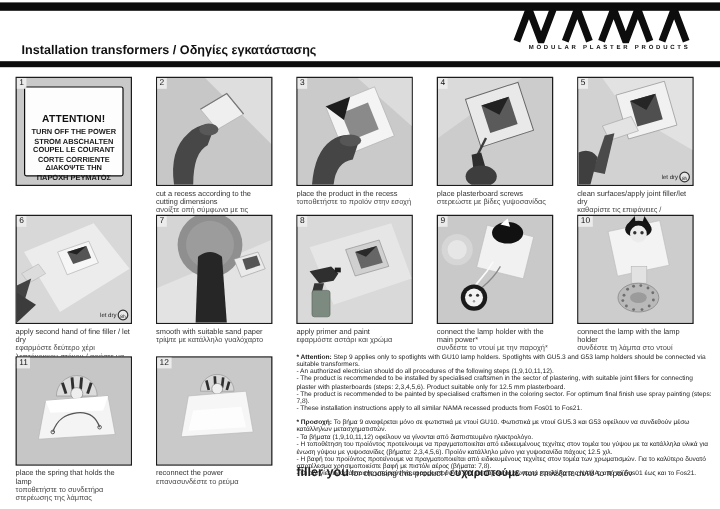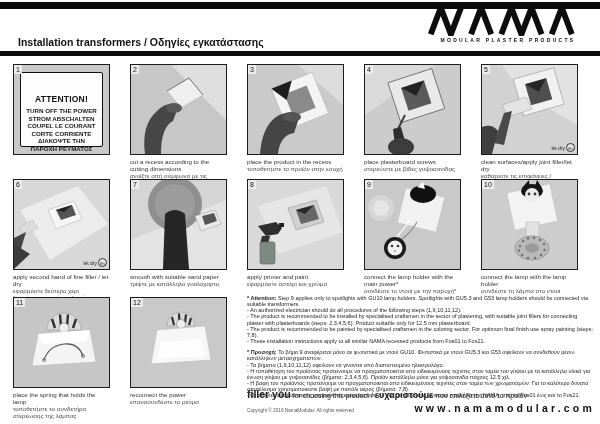--- a/index.html
+++ b/index.html
@@ -367,19 +367,15 @@
       <p>- Η τοποθέτηση του προϊόντος προτείνουμε να πραγματοποιείται από ειδικευμένους τεχνίτες στον τομέα του γύψου με τα κατάλληλα υλικά για ένωση γύψου με γυψοσανίδες (βήματα: 2,3,4,5,6). Προϊόν κατάλληλο μόνο για γυψοσανίδα πάχους 12.5 χιλ.</p>
       <p>- Η βαφή του προϊόντος προτείνουμε να πραγματοποιείται από ειδικευμένους τεχνίτες στον τομέα των χρωματισμών. Για το καλύτερο δυνατό αποτέλεσμα χρησιμοποιείστε βαφή με πιστόλι αέρος (βήματα: 7,8).</p>
       <p>- Οι οδηγίες εγκατάστασης μπορούν να εφαρμοστούν σε όλα τα παρόμοια χωνευτά προϊόντα της NAMA, από το Fos01 έως και το Fos21.</p>
     </div>
   </div>
 
   <div class="footer">
     <div class="thanks">
       <span class="ben">filler you</span><span> for choosing this product / </span><span class="bel">ευχαριστούμε</span><span> που επιλέξατε αυτό το προϊόν</span>
     </div>
-    <div class="fline2">
-      <span class="copyright">Copyright © 2016 NamaModular. All rights reserved</span>
-      <span class="website">www.namamodular.com</span>
-    </div>
   </div>
 
 </div>
 
 </body></html>

